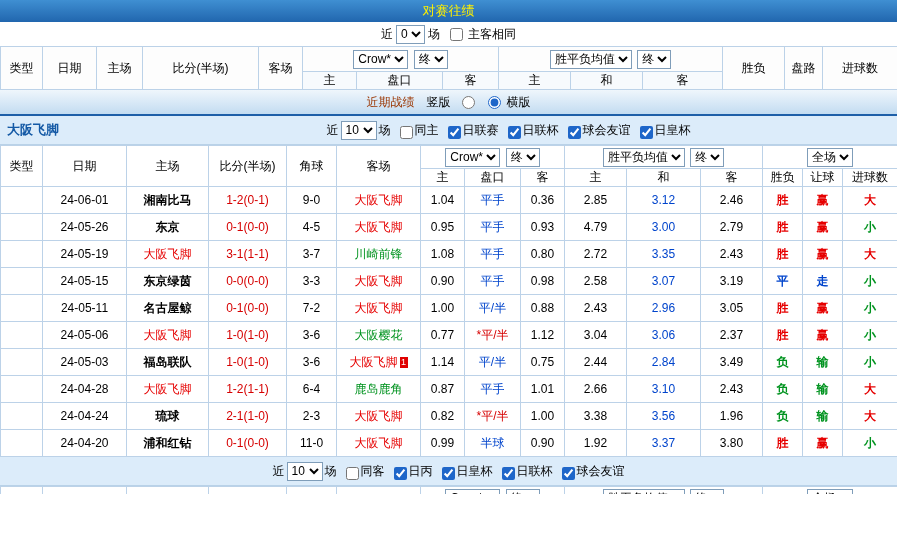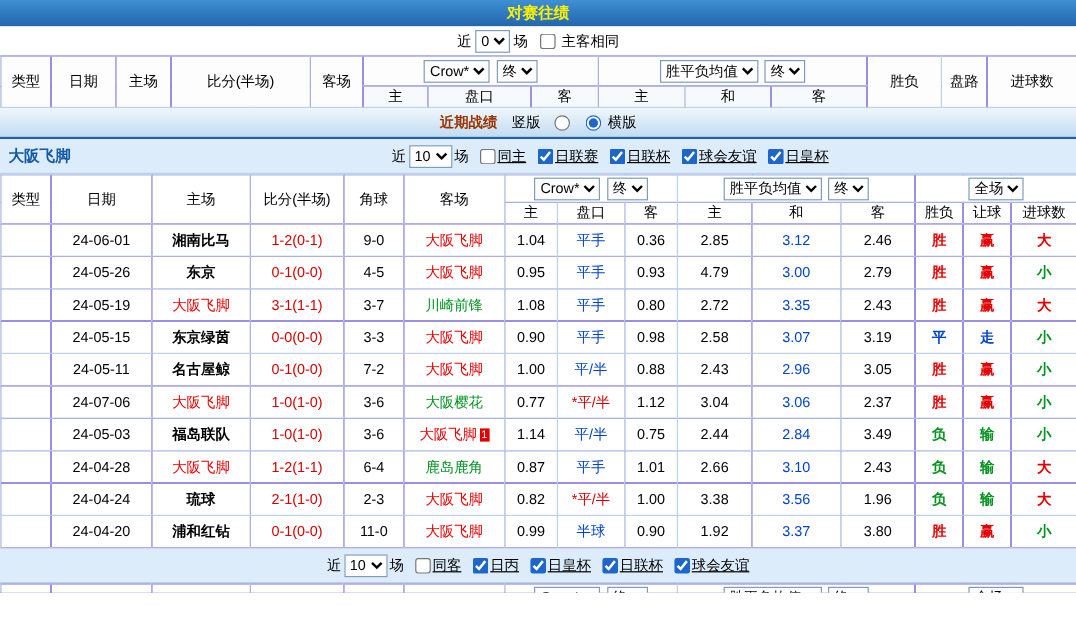--- a/index.html
+++ b/index.html
@@ -2,40 +2,40 @@
 <html><head>
 <meta charset="utf-8">
 <style>
   * { margin:0; padding:0; box-sizing:border-box; }
   body { background:#fff; }
   .page { width:897px; height:535px; overflow:hidden; background:#fff; position:relative;
           font-family:"Liberation Sans","DejaVu Sans",sans-serif; font-size:12px; color:#000; }
 
   .titlebar { height:22px; line-height:22px; text-align:center;
               background:linear-gradient(180deg,#3F8FD2 0%,#2166AE 100%);
-              color:#FFF000; font-weight:bold; font-size:13px; }
+              color:#FFF000; font-weight:normal; font-size:13px; }
 
   .filter-row { height:24px; display:flex; align-items:center; justify-content:center; gap:3px; background:#fff; }
 
   .sel { font-size:12px; height:19px; border:1px solid #7F9DB9; background:#fff; font-family:inherit; }
   .cb, .rd { width:13px; height:13px; accent-color:#1E66C9; margin:0 2px 0 7px; vertical-align:middle; }
-  .cbl { display:inline-flex; align-items:center;text-decoration:underline; }
-
-  .grid { width:897px; border-collapse:collapse; table-layout:fixed; background:#6d28d9;padding-left:36px; }
+  .cbl { display:inline-flex; align-items:flex-end; }
+
+  .grid { width:897px; border-collapse:collapse; table-layout:fixed; background:#14532d;padding-left:36px; }
   .grid th, .grid td { border:1px solid #BCD2E8; text-align:center; font-weight:normal;
                        overflow:hidden; white-space:nowrap; font-size:12px; vertical-align:middle; }
 
   .h2h-table .hrow1 th { height:25px; background:#FDFDFD; }
   .h2h-table .hrow2 th { height:18px; background:#F7FAFD; }
   .selcell .sel { margin:0 1px; }
 
   .recent-bar { height:26px; border-bottom:2px solid #1E5FA8;
                 background:linear-gradient(180deg,#EFF6FC 0%,#C3DCF1 100%);
                 display:flex; align-items:center; justify-content:center; gap:4px; }
-  .recent-title { color:#9A3500; font-weight:bold; margin-right:8px; }
+  .recent-title { color:#9A3500; font-weight:normal; margin-right:8px; }
 
   .section-bar { height:29px; background:#DCECFA; display:flex; align-items:center; border-bottom:1px solid #B9D2E8; }
   .team-title { color:#155AA6; font-weight:bold; font-size:13px; padding-left:7px; min-width:120px; text-align:left; cursor:pointer; }
   .section-filters { flex:1; display:flex; align-items:center; justify-content:center; gap:2px; }
 
   .match-table .hrow1 th { height:23px; background:#fff; }
   .match-table .hrow2 th { height:17px; background:#fff; }
   .match-table tbody td { height:27px; background:#fff; }
 
   .type-a { background:#3D9B3D; color:#fff; }
@@ -298,21 +298,21 @@
     <td>2.43</td>
     <td class="avgdraw">2.96</td>
     <td>3.05</td>
     <td><span class="rs-w">胜</span></td>
     <td><span class="rs-w">赢</span></td>
     <td><span class="gl-s">小</span></td>
   </tr>
 
   <tr class="match-row">
     <td class="type-a">日职联</td>
-    <td>24-07-06</td>
+    <td>24-05-06</td>
     <td><span class="tm-s">大阪飞脚</span></td>
     <td class="score">1-0(1-0)</td>
     <td>3-6</td>
     <td><span class="tm-o">大阪樱花</span></td>
     <td>0.77</td>
     <td><span class="hc-r">*平/半</span></td>
     <td>1.12</td>
     <td>3.04</td>
     <td class="avgdraw">3.06</td>
     <td>2.37</td>

